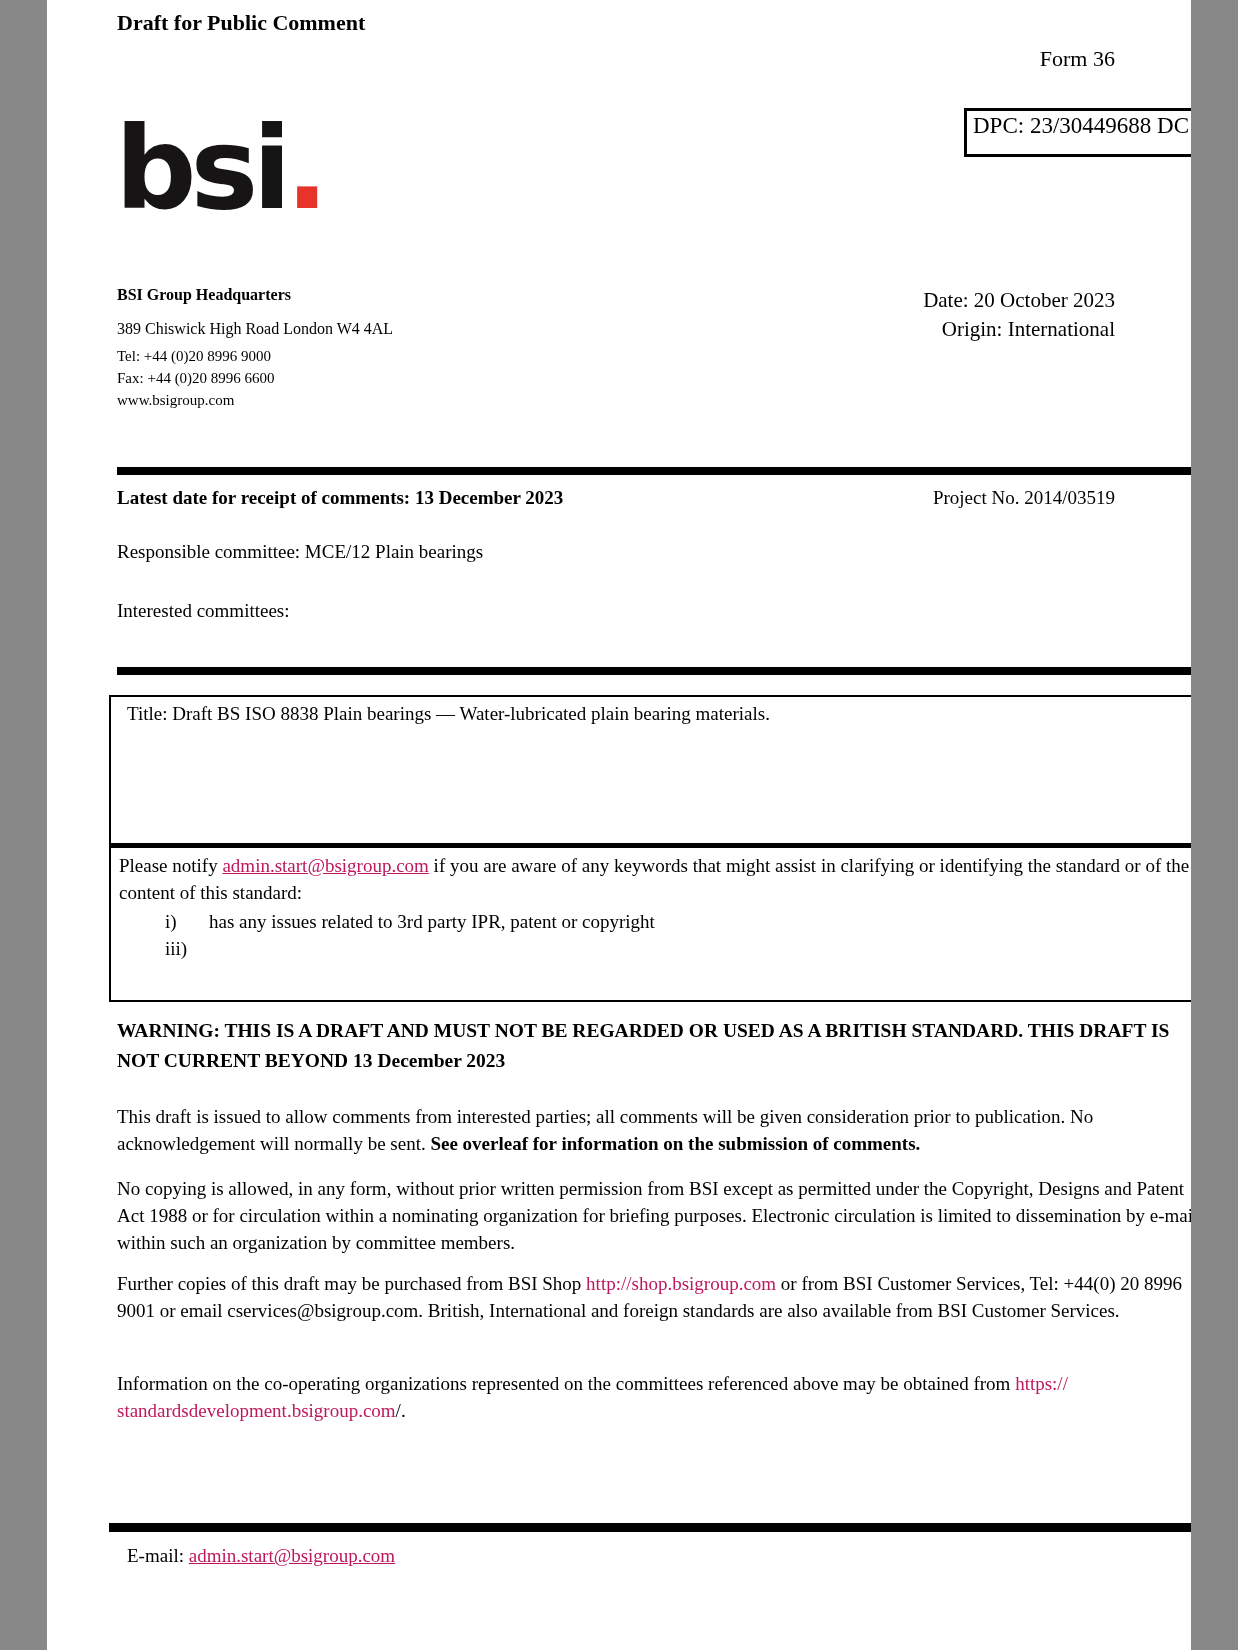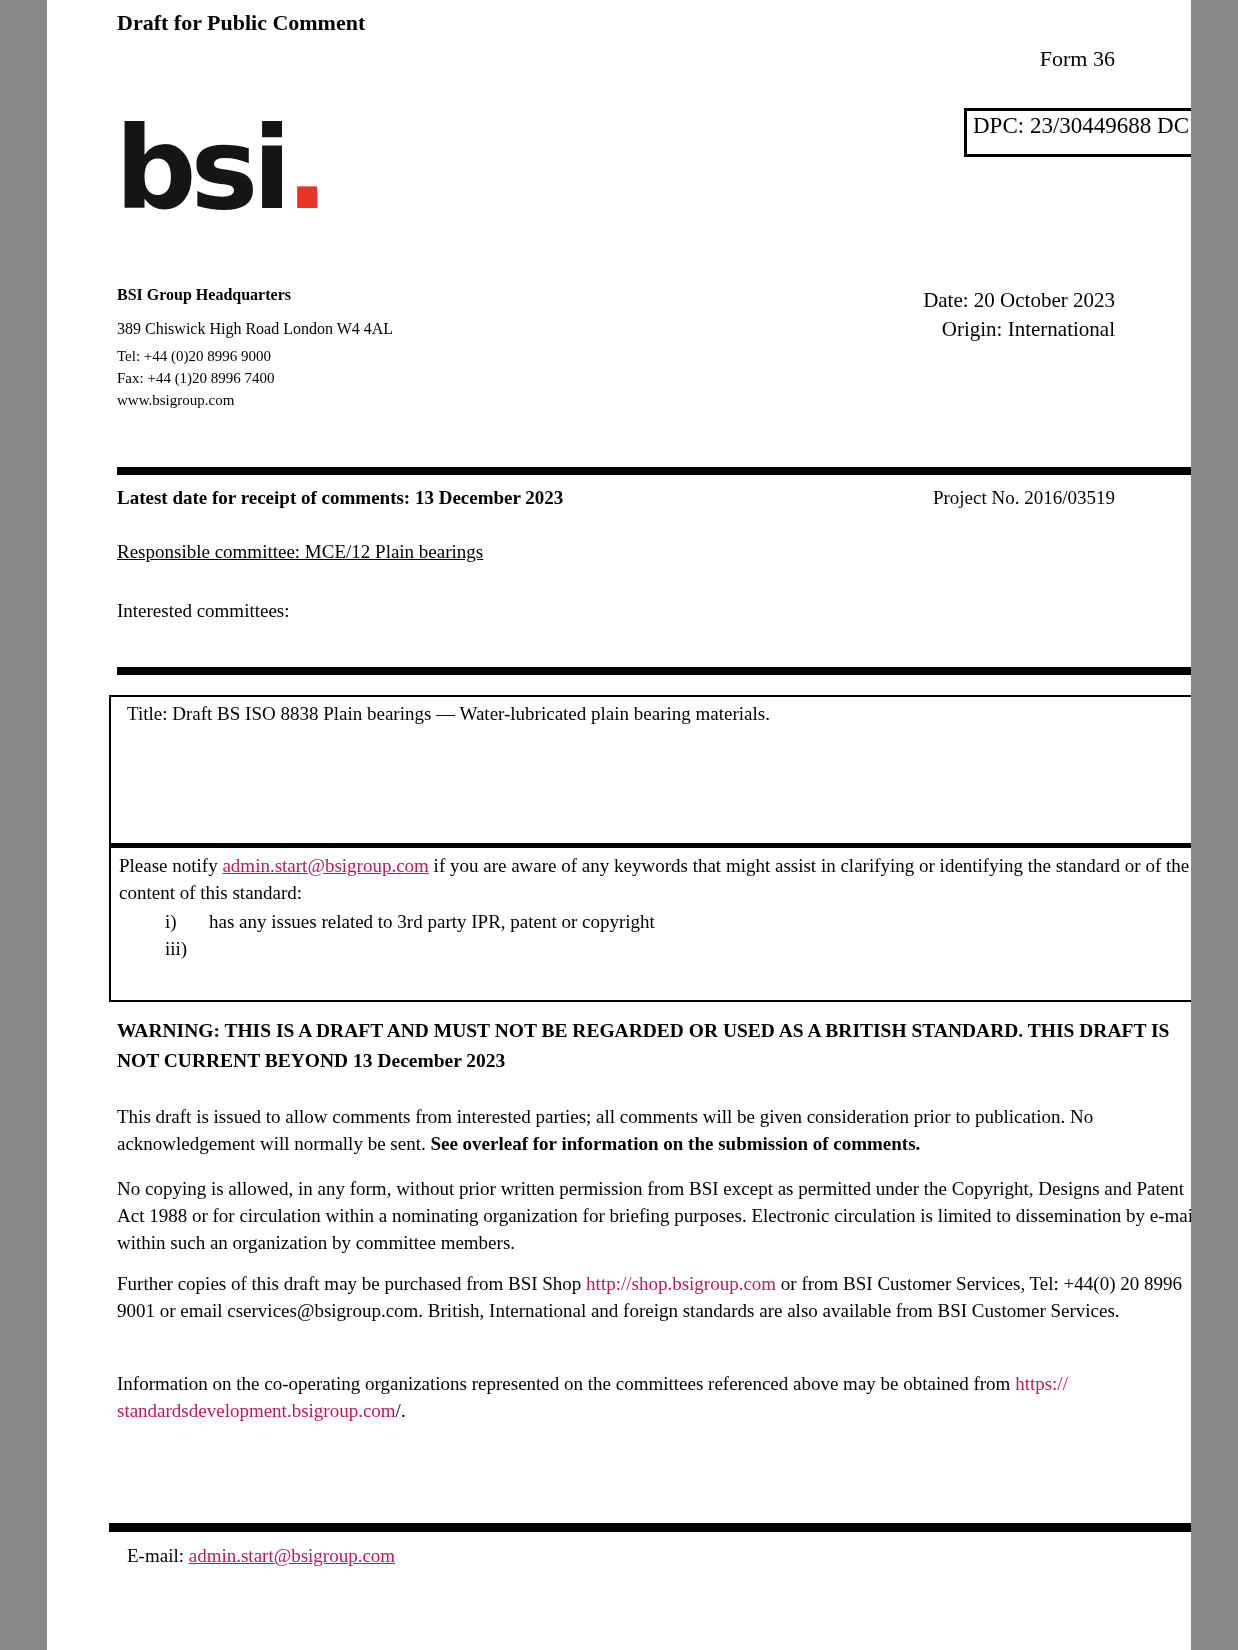--- a/index.html
+++ b/index.html
@@ -39,21 +39,21 @@
   .meta-date{right:76px;top:288px;font-size:21px;text-align:right;}
   .meta-origin{right:76px;top:317px;font-size:21px;}
   
   .rule{background:#000;height:8px;left:70px;width:1092px;}
   .rule-1{top:467px;}
   .rule-2{top:667px;}
   .rule-footer{left:62px;width:1114px;top:1523px;height:9px;}
   
   .deadline{left:70px;top:487px;font-size:19px;font-weight:bold;}
   .project{right:76px;top:487px;font-size:19px;text-align:right;}
-  .responsible{left:70px;top:541px;font-size:19px;text-decoration:underline;}
+  .responsible{left:70px;top:541px;font-size:19px;}
   .interested{left:70px;top:600px;font-size:19px;}
   
   .title-box{
     left:62px;top:695px;width:1114px;height:153px;
     border:2px solid #000;border-bottom-width:5px;
     box-sizing:border-box;font-size:19px;line-height:27px;
     padding:3px 16px;
   }
   .notify-box{
     left:62px;top:848px;width:1114px;height:154px;
@@ -87,30 +87,30 @@
 
   <div class="abs dpc-box">
     <span>DPC: 23/30449688 DC</span>
   </div>
 
   <div class="abs logo"><span>bsi</span><span class="dot">.</span></div>
 
   <div class="abs addr-name">BSI Group Headquarters</div>
   <div class="abs addr-street">389 Chiswick High Road London W4 4AL</div>
   <div class="abs addr-tel">Tel: +44 (0)20 8996 9000</div>
-  <div class="abs addr-fax">Fax: +44 (1)20 8996 7400</div>
+  <div class="abs addr-fax">Fax: +44 (0)20 8996 6600</div>
   <div class="abs addr-web">www.bsigroup.com</div>
 
   <div class="abs meta-date">Date: 20 October 2023</div>
   <div class="abs meta-origin">Origin: International</div>
 
   <div class="abs rule rule-1"></div>
 
   <div class="abs deadline">Latest date for receipt of comments: 13 December 2023</div>
-  <div class="abs project">Project No. 2016/03519</div>
+  <div class="abs project">Project No. 2014/03519</div>
   <div class="abs responsible">Responsible committee: MCE/12 Plain bearings</div>
   <div class="abs interested">Interested committees:</div>
 
   <div class="abs rule rule-2"></div>
 
   <div class="abs title-box">
     <span>Title: Draft BS ISO 8838 Plain bearings — Water-lubricated plain bearing materials.</span>
   </div>
 
   <div class="abs notify-box">

